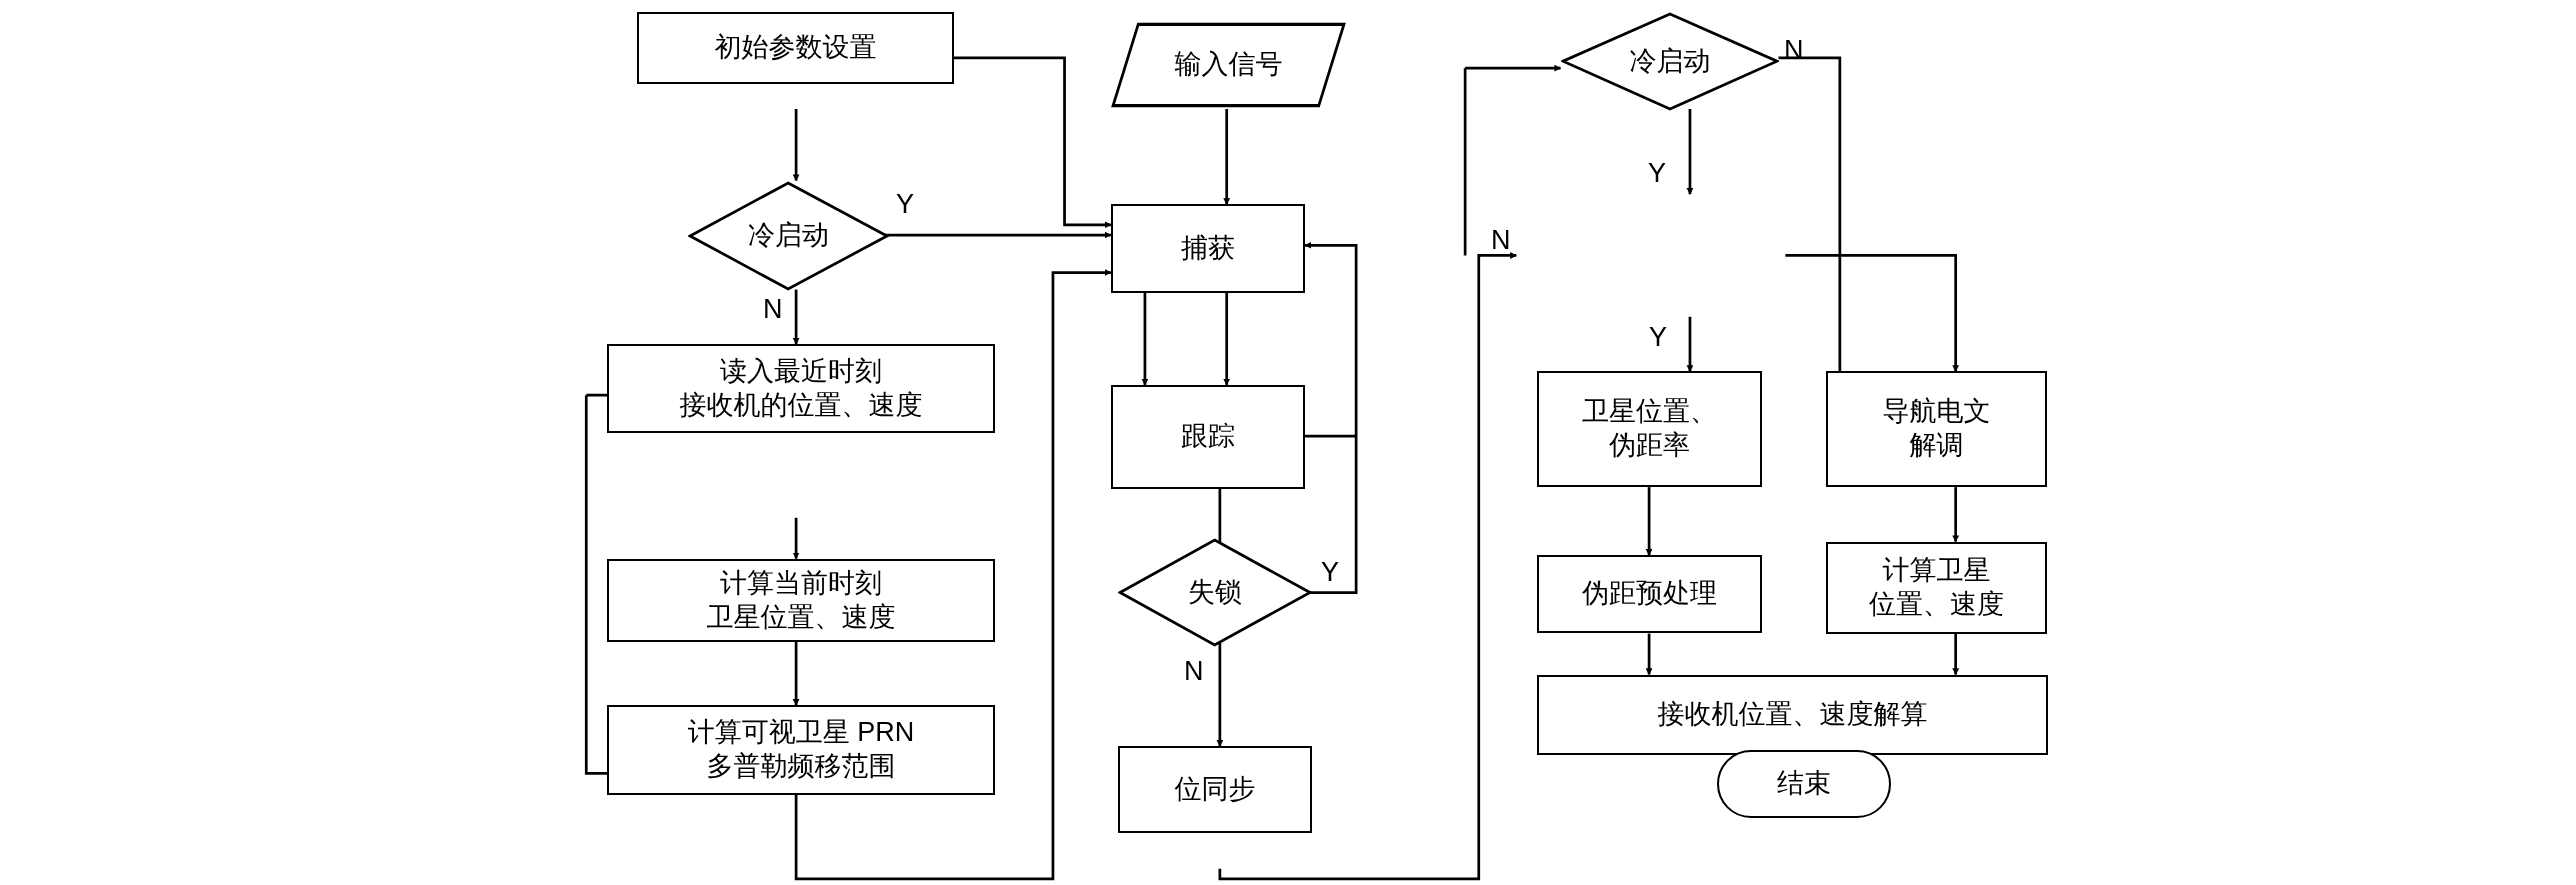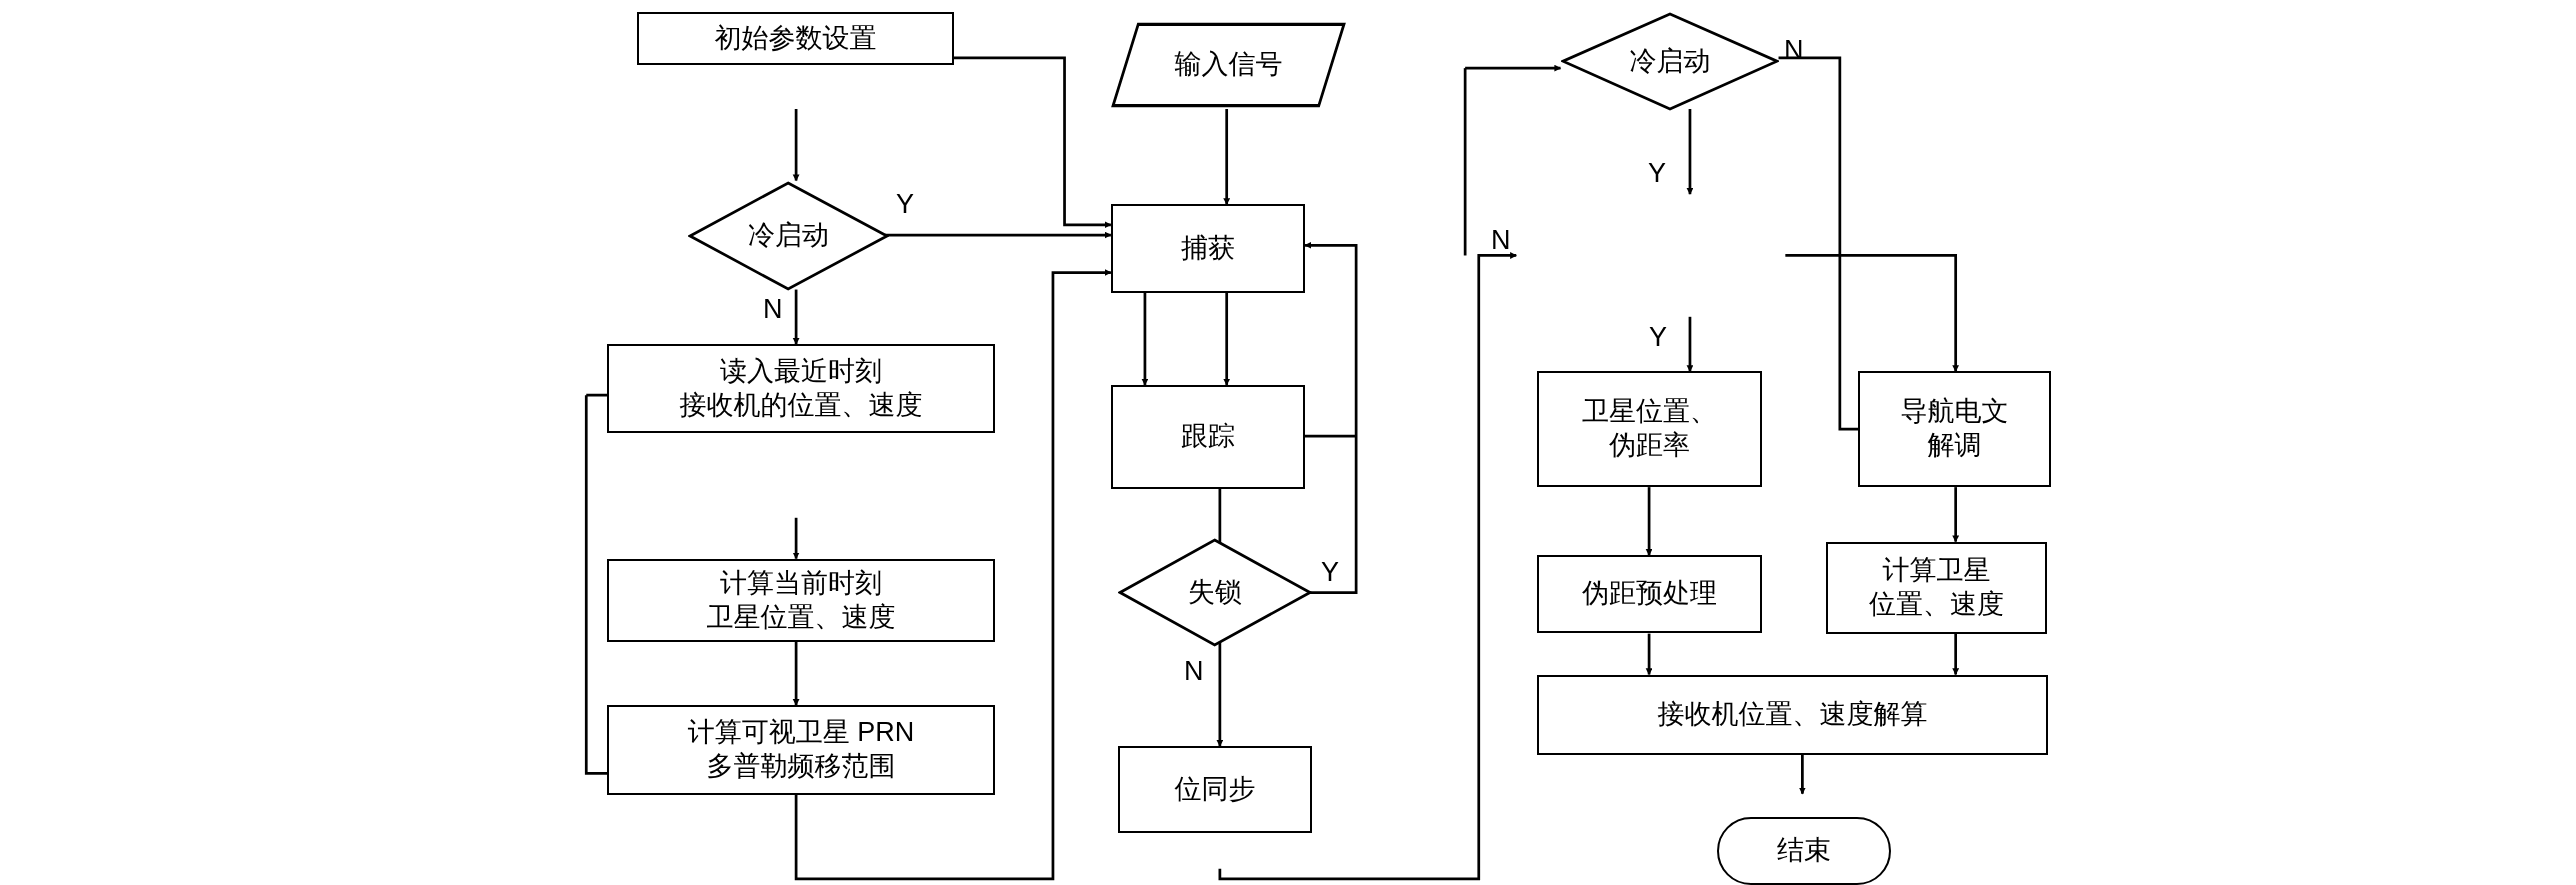--- a/index.html
+++ b/index.html
@@ -151,21 +151,21 @@
       <path d="M2420,930 L2420,990" marker-end="url(#arrow)"></path>
 
       <path d="M2870,715 L2870,795" marker-end="url(#arrow)"></path>
 
       <path d="M2870,930 L2870,990" marker-end="url(#arrow)"></path>
 
       <path d="M2645,1065 L2645,1165" marker-end="url(#arrow)"></path>
     </g>
   </svg>
 
-  <div class="node rect" style="left:637px; top:12.3px; width:317px; height:53px;">初始参数设置</div>
+  <div class="node rect" style="left:637px; top:12.3px; width:317px; height:72px;">初始参数设置</div>
 
   <div class="node para" style="left:1111px; top:22px; width:235px; height:86px; background:transparent;">
     <svg class="shape" viewBox="0 0 345 110" preserveAspectRatio="none">
       <polygon points="40,3 342,3 305,107 3,107" fill="#ffffff" stroke="#000000" stroke-width="4"></polygon>
     </svg>
     <span class="txt">输入信号</span>
   </div>
 
   <div class="node diamond" style="left:688px; top:181px; width:201px; height:110px;">
     <svg class="shape" viewBox="0 0 295 162" preserveAspectRatio="none">
@@ -209,26 +209,26 @@
   </div>
   <div class="edge-label" style="left:1784px; top:35px;">N</div>
   <div class="edge-label" style="left:1648px; top:158px;">Y</div>
 
   <div class="edge-label" style="left:1491px; top:225px;">N</div>
   <div class="edge-label" style="left:1649px; top:322px;">Y</div>
 
   <div class="node rect" style="left:1537px; top:371px; width:225px; height:116px;">卫星位置、
 伪距率</div>
 
-  <div class="node rect" style="left:1826px; top:371px; width:193px; height:116px;margin-left:32px;">导航电文
+  <div class="node rect" style="left:1826px; top:371px; width:221px; height:116px;">导航电文
 解调</div>
 
   <div class="node rect" style="left:1537px; top:555px; width:225px; height:78px;">伪距预处理</div>
 
   <div class="node rect" style="left:1826px; top:542px; width:221px; height:92px;">计算卫星
 位置、速度</div>
 
   <div class="node rect" style="left:1537px; top:675px; width:511px; height:80px;">接收机位置、速度解算</div>
 
-  <div class="node terminator" style="left:1717px; top:817px; width:174px; height:68px;">结束</div>
+  <div class="node terminator" style="left:1717px; top:750px; width:174px; height:68px;">结束</div>
 
 </div>
 
 
 </body></html>

